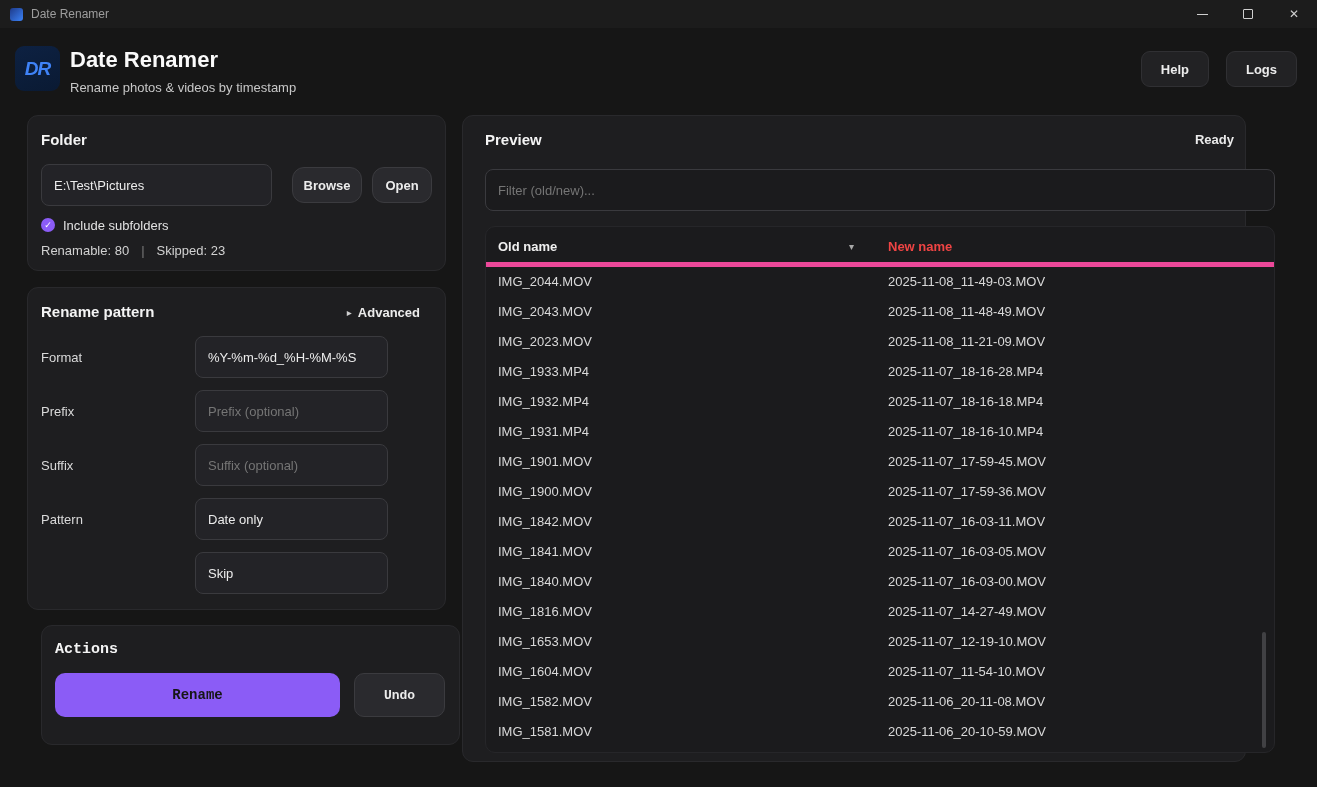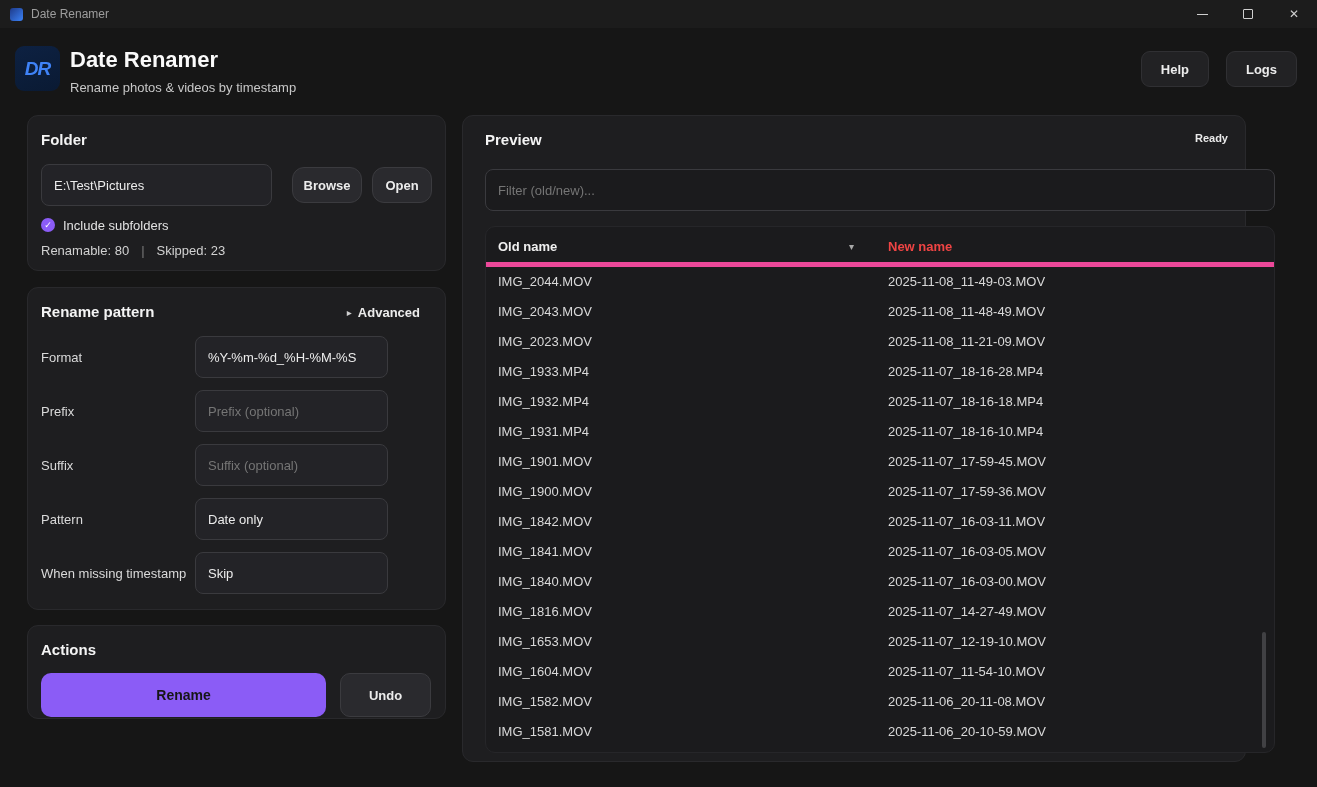--- a/index.html
+++ b/index.html
@@ -29,21 +29,21 @@
   .hdr-buttons { position:absolute; right:5px; top:11px; display:flex; gap:17px; }
   .btn-ghost { height:36px; padding:0 19px; border-radius:9px; background:#222224; border:1px solid #303033;
                color:#ececec; font-size:13px; font-weight:700; display:flex; align-items:center; cursor:default; }
 
   
   .card { position:absolute; background:#1e1e20; border:1px solid #29292c; border-radius:11px; }
   .card-heading { position:absolute; top:15px; font-size:15px; font-weight:700; color:#f4f4f4; }
 
   .folder-card  { left:27px; top:115px; width:419px; height:156px; }
   .pattern-card { left:27px; top:287px; width:419px; height:323px; }
-  .actions-card { left:27px; top:625px; width:419px; height:94px; }
+  .actions-card { left:41px; top:625px; width:419px; height:120px;font-family:Liberation Mono, monospace; }
   .preview-card { left:462px; top:115px; width:784px; height:647px; }
 
   
   .input { background:#232327; border:1px solid #3a3a3e; border-radius:8px; color:#ececec;
            font-size:13px; padding:0 12px; font-family:inherit; outline:none; }
   .input::placeholder { color:#757575; }
   .select-box { background:#232327; border:1px solid #3a3a3e; border-radius:8px; color:#ececec;
                 font-size:13px; padding:0 12px; display:flex; align-items:center; cursor:default; }
   .btn-sm { background:#2a2a2e; border:1px solid #3b3b3f; border-radius:12px; color:#ececec;
             font-size:13px; font-weight:600; display:flex; align-items:center; justify-content:center; cursor:default; }
@@ -69,21 +69,21 @@
   .fr0 { top:48px; } .fr1 { top:102px; } .fr2 { top:156px; } .fr3 { top:210px; } .fr4 { top:264px; }
 
   
   .btn-primary { position:absolute; left:13px; top:47px; width:285px; height:44px; border-radius:10px;
                  background:#8b5cf6; color:#161616; font-size:14px; font-weight:700;
                  display:flex; align-items:center; justify-content:center; cursor:default; }
   .undo-btn { position:absolute; left:312px; top:47px; width:91px; height:44px; border-radius:10px; font-weight:700; }
 
   
   .preview-heading { left:22px; }
-  .ready-badge { position:absolute; right:17px; top:16px; font-size:11px; font-weight:700; color:#eaeaea; }
+  .ready-badge { position:absolute; right:11px; top:16px; font-size:13px; font-weight:700; color:#eaeaea; }
   .filter-input { position:absolute; left:22px; top:53px; width:790px; height:42px; background:#1b1b1d; }
   .table-panel { position:absolute; left:22px; top:110px; width:790px; height:527px;
                  background:#1b1b1d; border:1px solid #262629; border-radius:10px; overflow:hidden; }
   .thead { position:relative; height:40px; border-bottom:5px solid #ec4899; }
   .th-old { position:absolute; left:12px; top:0; line-height:40px; font-size:13px; font-weight:700; color:#f0f0f0; }
   .th-caret { position:absolute; left:363px; top:0; line-height:40px; font-size:10px; color:#a8a8a8; cursor:default; }
   .th-new { position:absolute; left:402px; top:0; line-height:40px; font-size:13px; font-weight:700; color:#ef4444; }
   .trow { position:relative; height:30px; }
   .cell { position:absolute; top:0; line-height:30px; font-size:13px; color:#d9d9d9; white-space:nowrap; }
   .cell.old { left:12px; }
@@ -154,21 +154,20 @@
   </div>
   <div class="field-row fr2">
     <div class="field-label">Suffix</div>
     <input class="input field-control" type="text" placeholder="Suffix (optional)" style="">
   </div>
   <div class="field-row fr3">
     <div class="field-label">Pattern</div>
     <div class="select-box field-control">Date only</div>
   </div>
   <div class="field-row fr4">
-    <div class="field-label">When missing timestamp</div>
     <div class="select-box field-control">Skip</div>
   </div>
 </div>
 
 <div class="card actions-card">
   <div class="card-heading" style="left:13px;">Actions</div>
   <div class="btn-primary">Rename</div>
   <div class="btn-sm undo-btn">Undo</div>
 </div>
 

